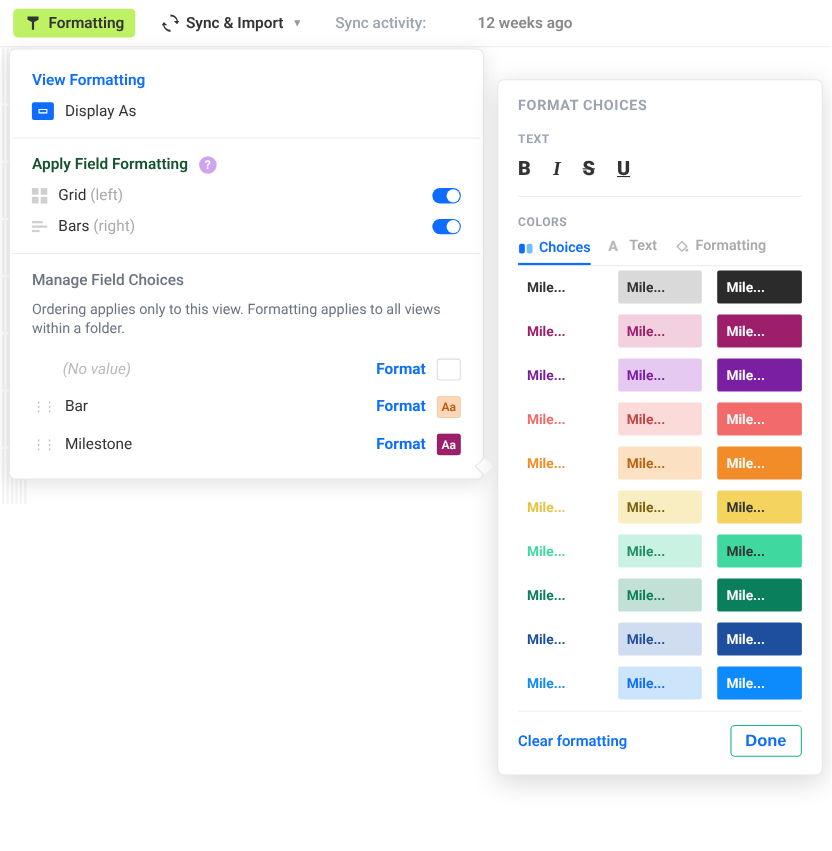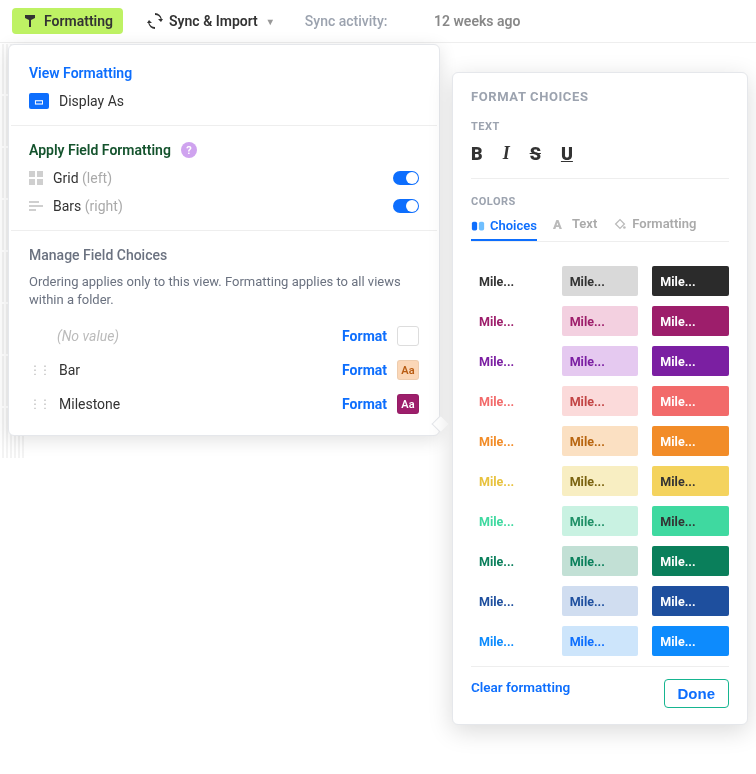--- a/index.html
+++ b/index.html
@@ -48,25 +48,25 @@
   .pop-sub { color: #9ca3af; font-weight: 700; letter-spacing: 0.5px; font-size: 11px; margin-top: 16px; }
   .text-tools { display: flex; gap: 20px; margin-top: 10px; border-bottom: 1px solid #eee; padding-bottom: 14px; }
   .tt { font-size: 18px; font-weight: 900; cursor: pointer; }
   .tt.i { font-style: italic; font-family: Georgia, serif; font-weight: 600; }
   .tt.u { text-decoration: underline; }
   .tt.s { text-decoration: line-through; }
   .color-tabs { display: flex; gap: 16px; margin-top: 8px; border-bottom: 1px solid #eee; padding-bottom: 6px; }
   .ctab { display: inline-flex; align-items: center; gap: 5px; color: #aaa; font-weight: 600; font-size: 13px; cursor: pointer; padding-bottom: 4px; }
   .ctab.active { color: #0d6efd; border-bottom: 2px solid #0d6efd; margin-bottom: -6px; }
   .ctab svg, .ctab .glyph { width: 14px; height: 14px; }
-  .swatches { margin-top: 24px; }
+  .swatches { margin-top: 4px; }
   .srow { display: flex; gap: 14px; margin-bottom: 10px; }
   .sw { flex: 1; height: 30px; border-radius: 2px; display: flex; align-items: center; padding-left: 8px; font-size: 12.5px; font-weight: 700; overflow: hidden; white-space: nowrap; cursor: pointer; }
   .pop hr.sep { border: none; border-top: 1px solid #eee; margin: 6px 0 12px; }
-  .pop-footer { display: flex; justify-content: space-between; }
+  .pop-footer { display: flex; justify-content: space-between; align-items: center; }
   .clear { color: #0d6efd; font-weight: 600; cursor: pointer; font-size: 13.5px; }
   .done { border: 1.5px solid #16b590; color: #0d6efd; background: #fff; padding: 5px 13px; border-radius: 4px; font-weight: 700; font-size: 15px; cursor: pointer; }
 
   
   .grid-ic { display: inline-grid; grid-template-columns: 6px 6px; grid-template-rows: 6px 6px; gap: 2px; }
   .grid-ic span { background: #cfcfcf; }
   .bars-ic { display: inline-flex; flex-direction: column; gap: 2px; width: 14px; }
   .bars-ic span { height: 2px; background: #cfcfcf; }
   .bars-ic span:nth-child(1){ width: 70%;} .bars-ic span:nth-child(2){ width: 100%;} .bars-ic span:nth-child(3){ width: 50%;}
 </style>

